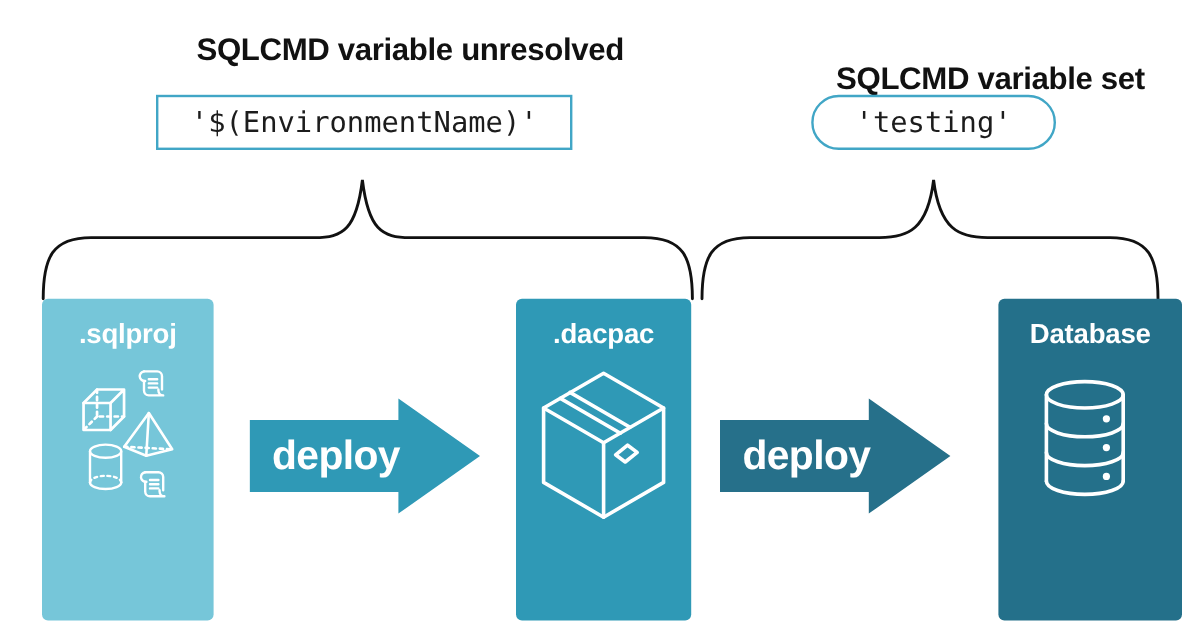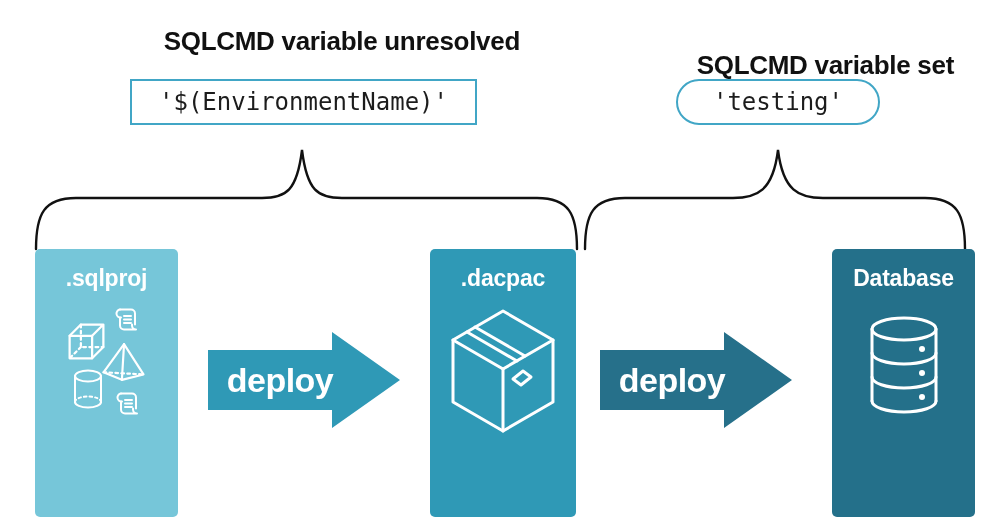--- a/index.html
+++ b/index.html
@@ -22,21 +22,21 @@
   }
   .codebox-left{left:130px;width:347px;}
   .codebox-right{left:676px;width:204px;border-radius:29px;}
   .braces{position:absolute;left:0;top:0;width:1000px;height:522px;}
   .braces path{fill:none;stroke-width:2.4px;stroke-linecap:round;}
   .card{
     position:absolute;top:249px;height:268px;border-radius:5px;
   }
   .card-sqlproj{left:35px;width:143px;}
   .card-dacpac{left:430px;width:146px;}
-  .card-database{left:832px;width:143px;}
+  .card-database{left:832px;width:143px;padding-left:10px;}
   .card-label{
     position:absolute;left:0;top:16px;width:100%;text-align:center;
     color:#fff;font-size:23px;font-weight:700;letter-spacing:-0.2px;
   }
   .icon{position:absolute;}
   .icon svg{display:block;width:100%;height:100%;}
   .wire{fill:none;stroke:#ffffff;stroke-linecap:round;stroke-linejoin:round;}
   .sw2{stroke-width:2px;} .sw3{stroke-width:3px;}
   .dash{stroke-dasharray:2.5 3;}
   .dot{fill:#ffffff;stroke:none;}

